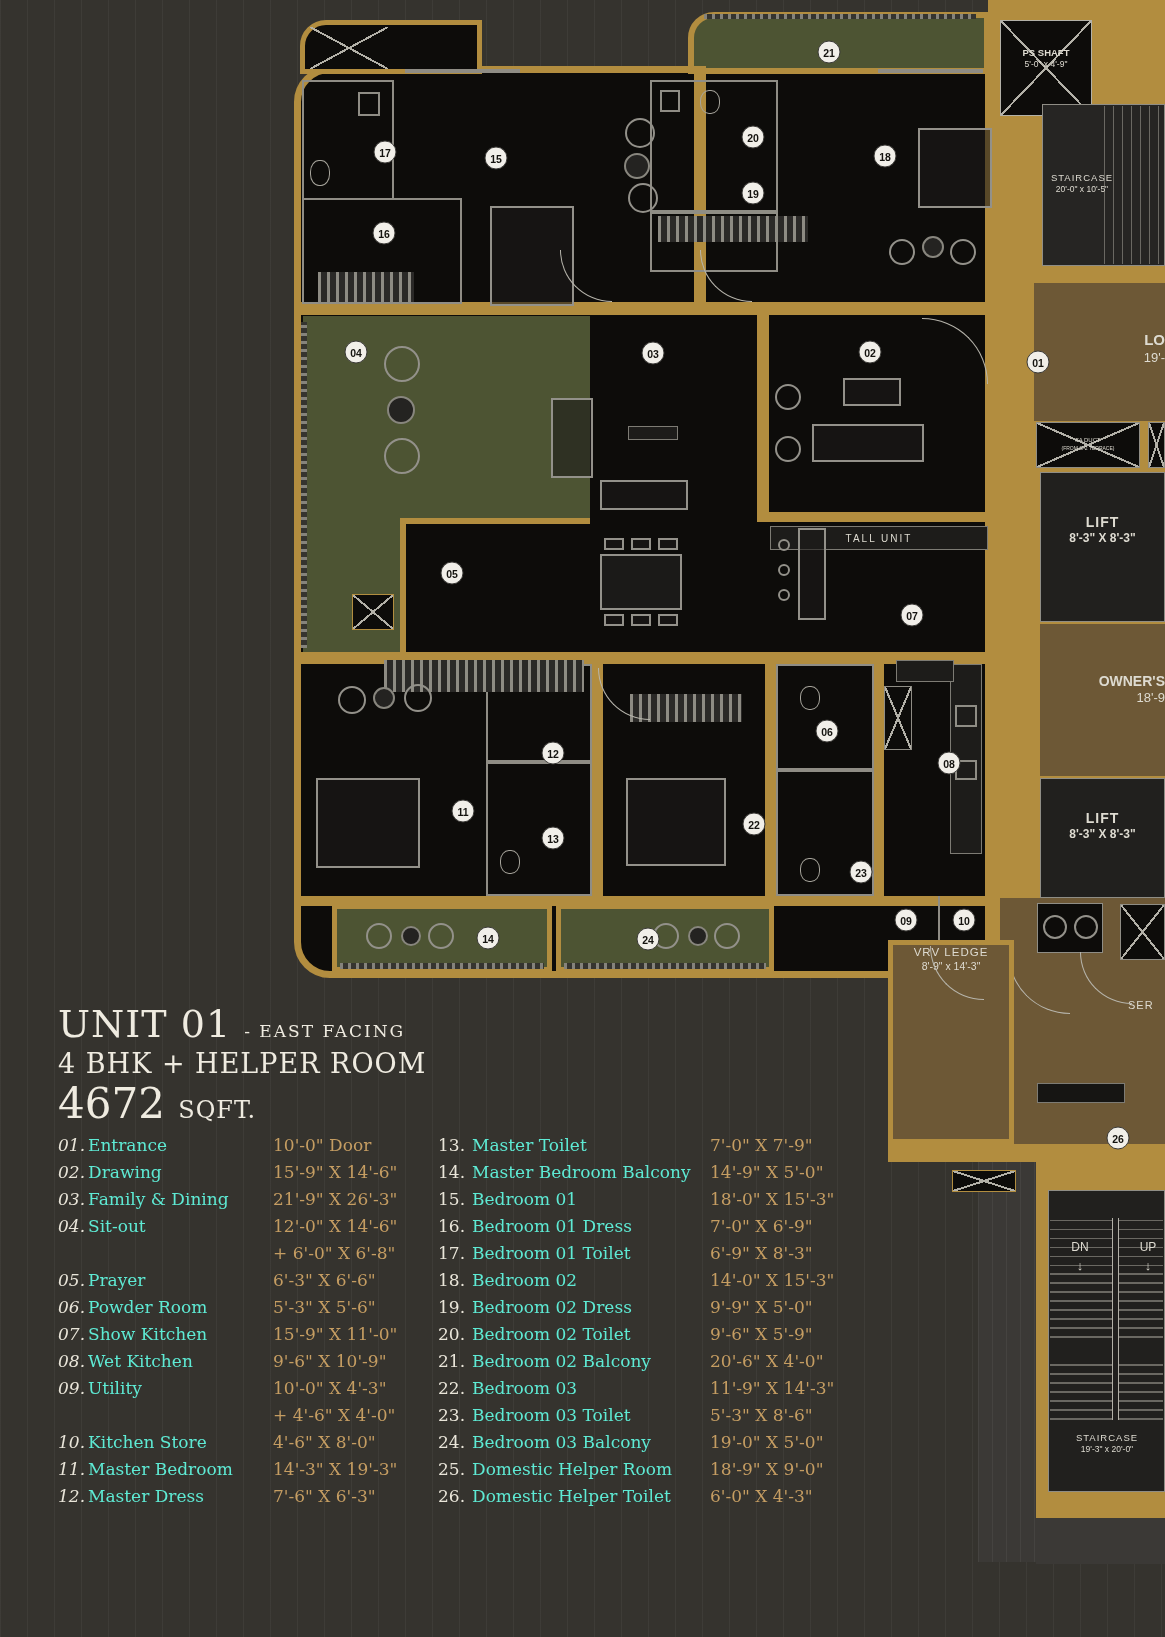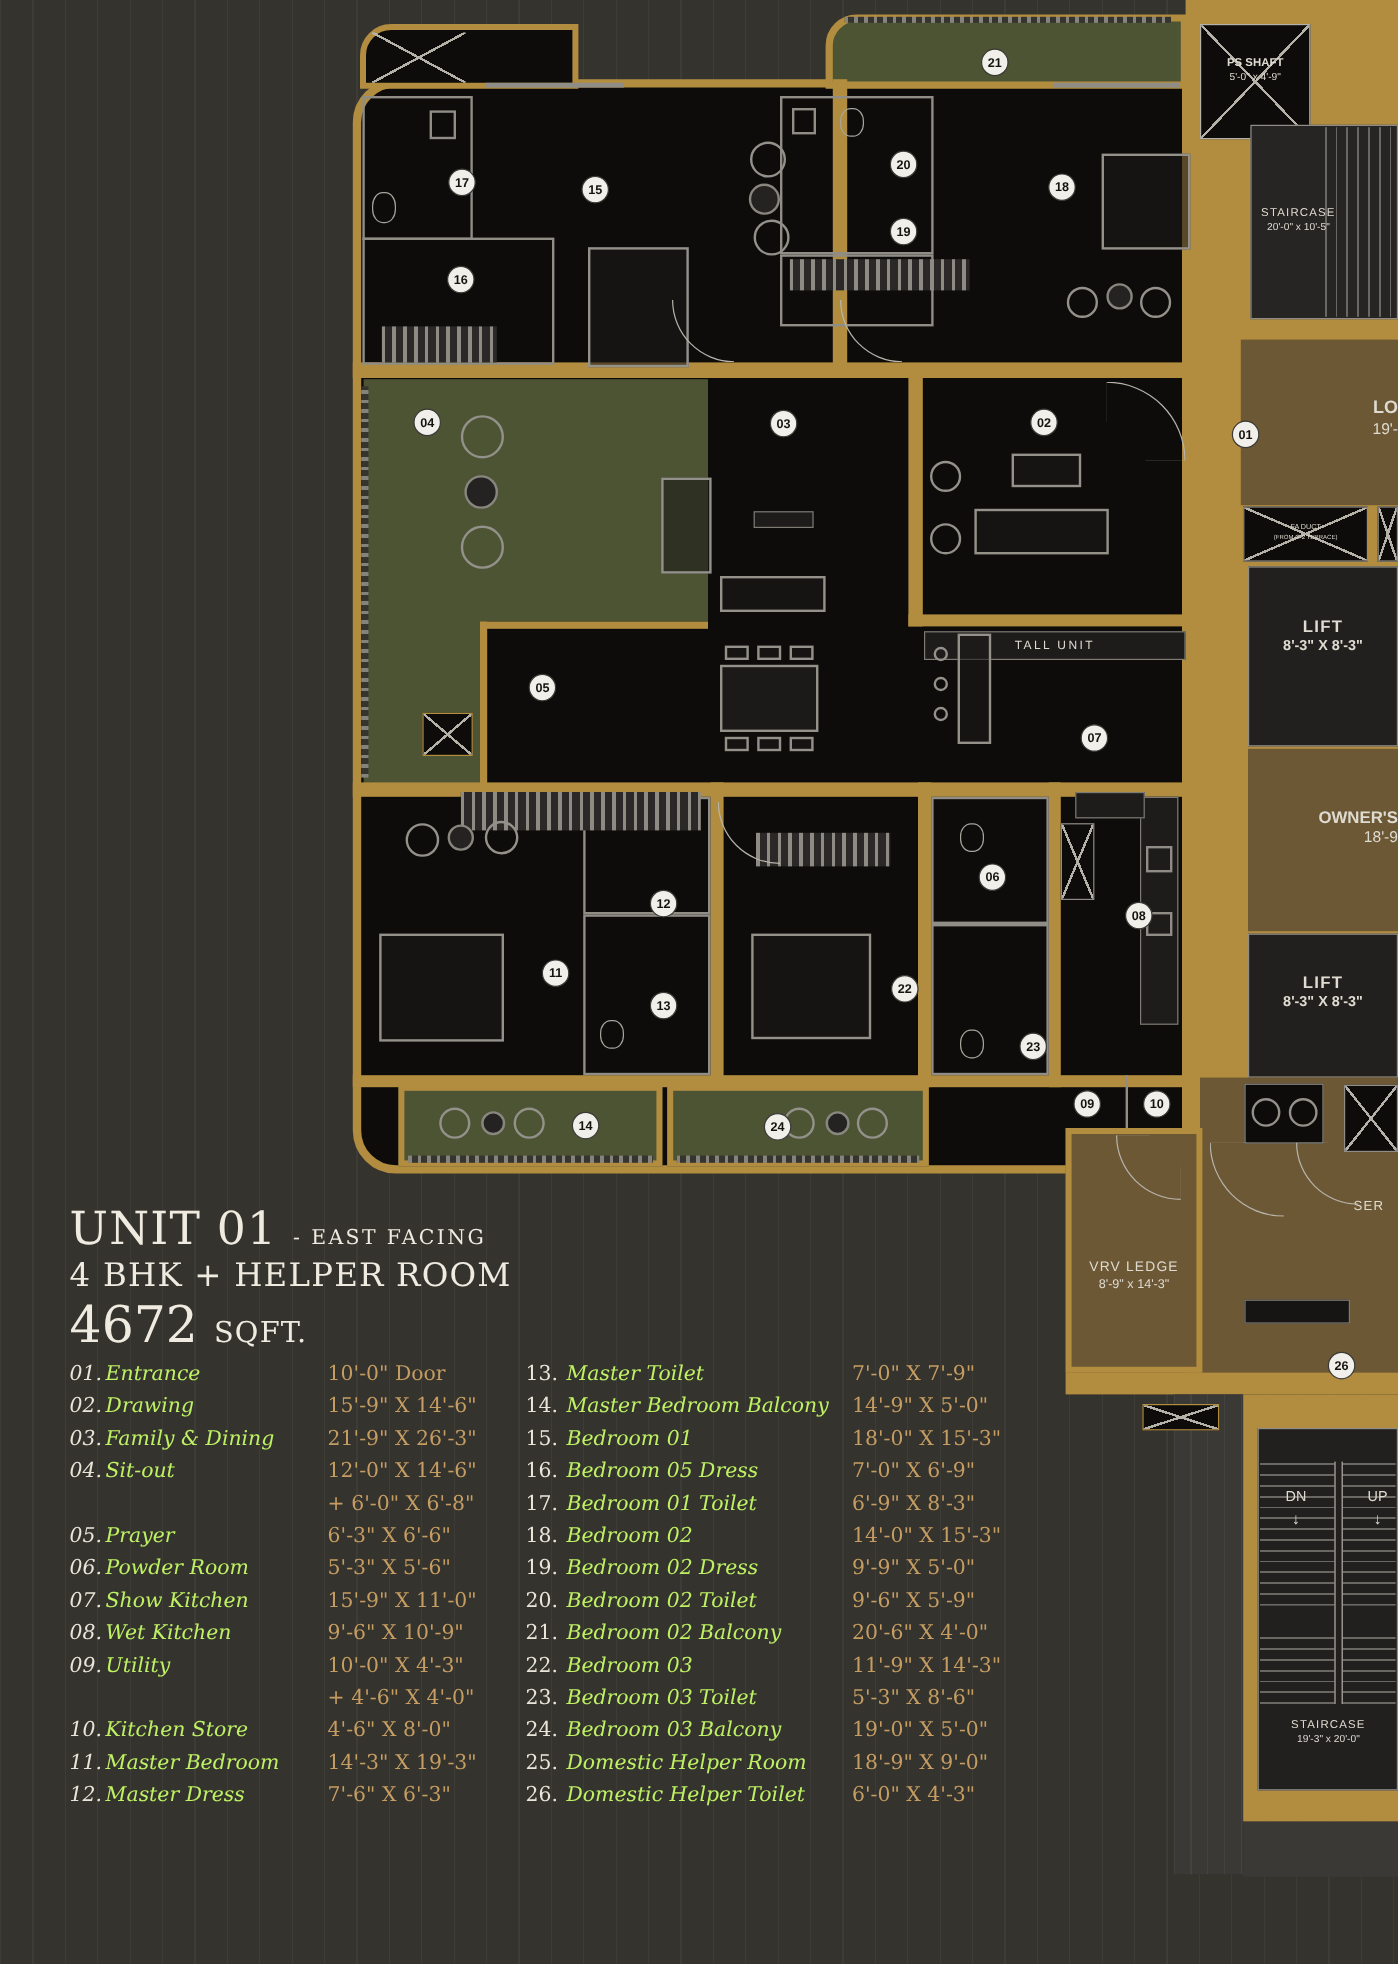--- a/index.html
+++ b/index.html
@@ -38,21 +38,21 @@
   
   .titleblock{position:absolute;left:58px;top:1002px;color:#efebe0;}
   .t1{font-size:38px;letter-spacing:1px;}
   .t1 .sub{font-size:17px;letter-spacing:2px;}
   .t2{font-size:27px;letter-spacing:1px;margin-top:2px;}
   .t3{font-size:42px;margin-top:0px;}
   .t3 .sub{font-size:24px;letter-spacing:1px;}
   .legcol{position:absolute;top:1132px;}
   .lgrow{height:27px;line-height:27px;font-size:17px;white-space:nowrap;}
   .ln{display:inline-block;color:#e9e5d9;}
-  .lname{display:inline-block;color:#bef264;font-style:italic;}
+  .lname{display:inline-block;color:#5eead4;}
   .ldim{display:inline-block;color:#c59d62;}
   .col-l .ln{width:30px;font-style:italic;}  .col-l .lname{width:185px;}
   .col-r .ln{width:34px;}  .col-r .lname{width:238px;}
 </style>
 </head>
 <body>
 
 <div>
 
   <div class="abs gold" style="left:988px;top:0;width:177px;height:1158px;"></div>
@@ -214,21 +214,21 @@
   <div class="abs circ" style="left:1043px;top:915px;width:24px;height:24px;"></div>
   <div class="abs circ" style="left:1074px;top:915px;width:24px;height:24px;"></div>
   <div class="abs blk xbox" style="left:1120px;top:904px;width:45px;height:56px;border:1px solid #8f8d85;"></div>
   <div class="abs plabel" style="left:1128px;top:998px;width:40px;font-size:11px;letter-spacing:1px;text-align:left;">
     <span>SER</span>
   </div>
   <div class="abs arc" style="left:1008px;top:952px;width:62px;height:62px;"></div>
   <div class="abs arc" style="left:1080px;top:952px;width:52px;height:52px;"></div>
   <div class="abs dkf" style="left:1037px;top:1083px;width:88px;height:20px;background:#161513;"></div>
 
-  <div class="abs brn plabel" style="left:888px;top:940px;width:114px;height:204px;border:5px solid #b28d3f;padding-top:104px;">
+  <div class="abs brn plabel" style="left:888px;top:940px;width:126px;height:204px;border:5px solid #b28d3f;">
     <div style="font-size:11.5px;letter-spacing:1px;">VRV LEDGE</div>
     <div style="font-size:10.5px;">8'-9" x 14'-3"</div>
   </div>
   <div class="abs arc" style="left:930px;top:946px;width:54px;height:54px;"></div>
   <div class="abs gold" style="left:888px;top:1144px;width:277px;height:18px;"></div>
 
   <div class="abs" style="left:978px;top:1162px;width:58px;height:400px;background:repeating-linear-gradient(90deg, rgba(255,255,255,0.05) 0 1px, transparent 1px 14px),#3b3936;"></div>
   <div class="abs blk xbox" style="left:952px;top:1170px;width:64px;height:22px;border:1px solid #b28d3f;"></div>
   <div class="abs gold" style="left:1036px;top:1162px;width:129px;height:356px;"></div>
   <div class="abs" style="left:1048px;top:1190px;width:117px;height:302px;background:#21201e;border:1px solid #8f8d85;"></div>
@@ -299,21 +299,21 @@
     <div class="lgrow"><span class="ln">09.</span><span class="lname">Utility</span><span class="ldim">10'-0" X 4'-3"</span></div>
     <div class="lgrow"><span class="ln"></span><span class="lname"></span><span class="ldim">+ 4'-6" X 4'-0"</span></div>
     <div class="lgrow"><span class="ln">10.</span><span class="lname">Kitchen Store</span><span class="ldim">4'-6" X 8'-0"</span></div>
     <div class="lgrow"><span class="ln">11.</span><span class="lname">Master Bedroom</span><span class="ldim">14'-3" X 19'-3"</span></div>
     <div class="lgrow"><span class="ln">12.</span><span class="lname">Master Dress</span><span class="ldim">7'-6" X 6'-3"</span></div>
   </div>
 <div class="legcol col-r" style="left:438px;width:460px;">
     <div class="lgrow"><span class="ln">13.</span><span class="lname">Master Toilet</span><span class="ldim">7'-0" X 7'-9"</span></div>
     <div class="lgrow"><span class="ln">14.</span><span class="lname">Master Bedroom Balcony</span><span class="ldim">14'-9" X 5'-0"</span></div>
     <div class="lgrow"><span class="ln">15.</span><span class="lname">Bedroom 01</span><span class="ldim">18'-0" X 15'-3"</span></div>
-    <div class="lgrow"><span class="ln">16.</span><span class="lname">Bedroom 05 Dress</span><span class="ldim">7'-0" X 6'-9"</span></div>
+    <div class="lgrow"><span class="ln">16.</span><span class="lname">Bedroom 01 Dress</span><span class="ldim">7'-0" X 6'-9"</span></div>
     <div class="lgrow"><span class="ln">17.</span><span class="lname">Bedroom 01 Toilet</span><span class="ldim">6'-9" X 8'-3"</span></div>
     <div class="lgrow"><span class="ln">18.</span><span class="lname">Bedroom 02</span><span class="ldim">14'-0" X 15'-3"</span></div>
     <div class="lgrow"><span class="ln">19.</span><span class="lname">Bedroom 02 Dress</span><span class="ldim">9'-9" X 5'-0"</span></div>
     <div class="lgrow"><span class="ln">20.</span><span class="lname">Bedroom 02 Toilet</span><span class="ldim">9'-6" X 5'-9"</span></div>
     <div class="lgrow"><span class="ln">21.</span><span class="lname">Bedroom 02 Balcony</span><span class="ldim">20'-6" X 4'-0"</span></div>
     <div class="lgrow"><span class="ln">22.</span><span class="lname">Bedroom 03</span><span class="ldim">11'-9" X 14'-3"</span></div>
     <div class="lgrow"><span class="ln">23.</span><span class="lname">Bedroom 03 Toilet</span><span class="ldim">5'-3" X 8'-6"</span></div>
     <div class="lgrow"><span class="ln">24.</span><span class="lname">Bedroom 03 Balcony</span><span class="ldim">19'-0" X 5'-0"</span></div>
     <div class="lgrow"><span class="ln">25.</span><span class="lname">Domestic Helper Room</span><span class="ldim">18'-9" X 9'-0"</span></div>
     <div class="lgrow"><span class="ln">26.</span><span class="lname">Domestic Helper Toilet</span><span class="ldim">6'-0" X 4'-3"</span></div>

